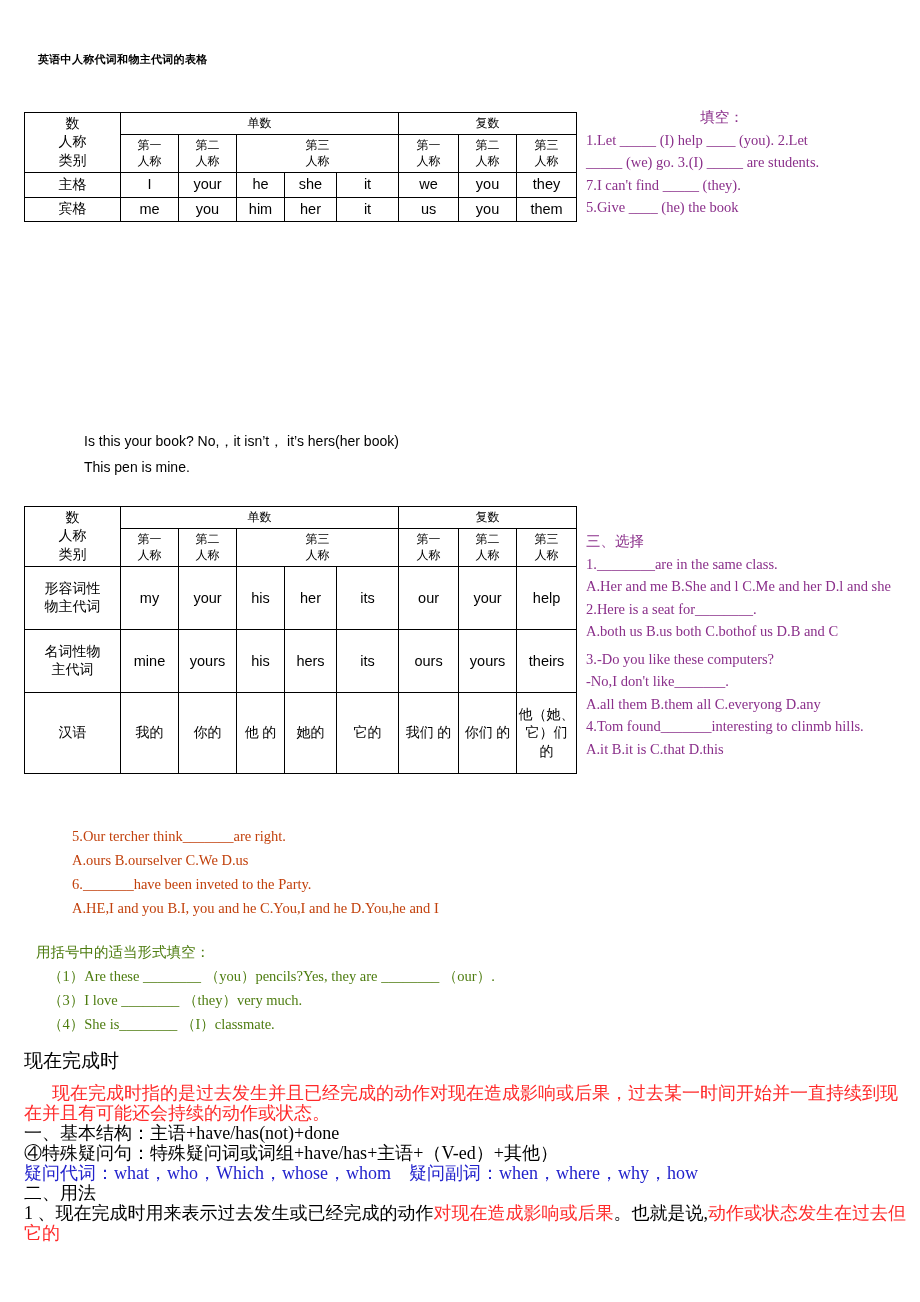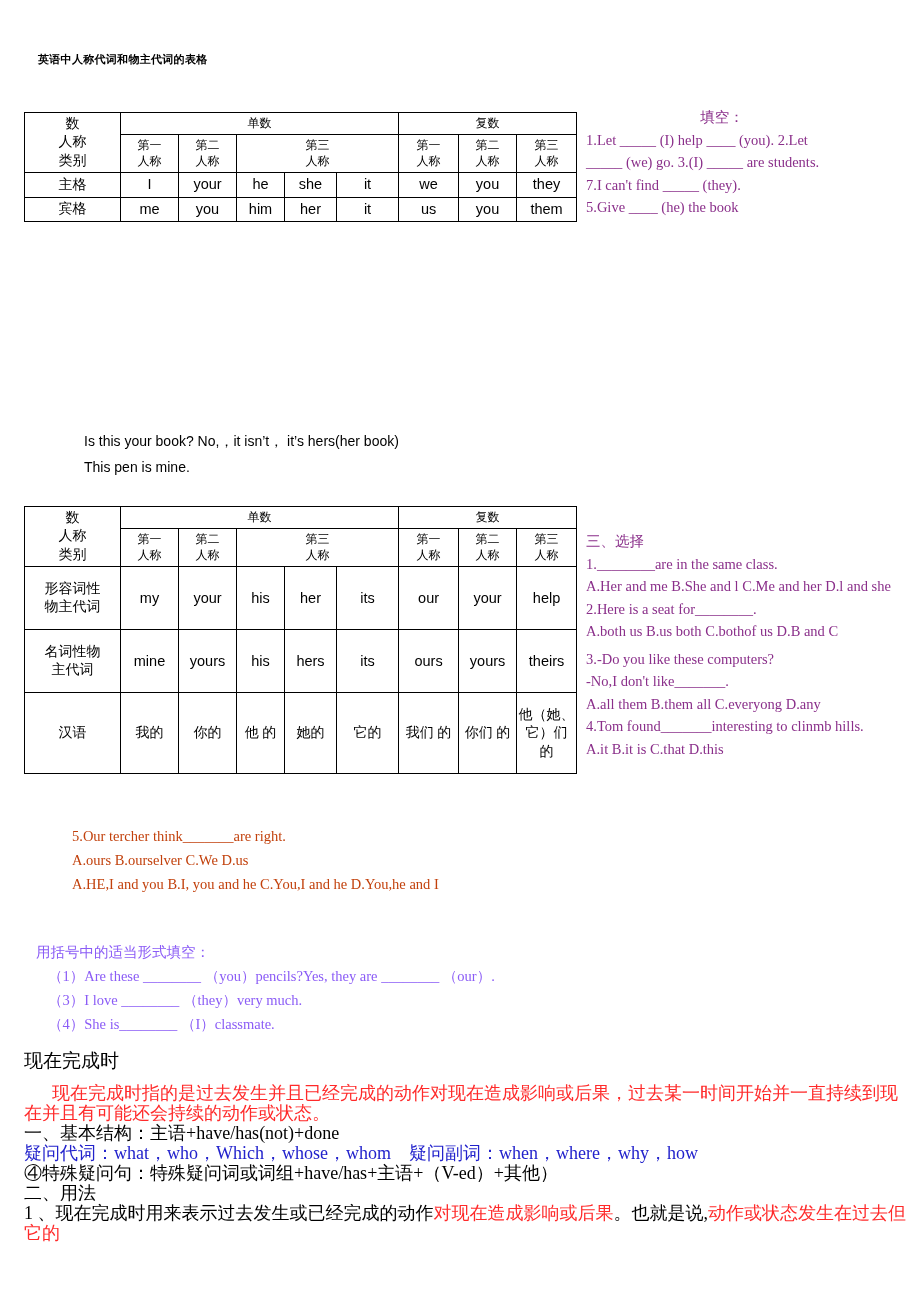--- a/index.html
+++ b/index.html
@@ -104,21 +104,21 @@
     top: 824px;
     color: #c2410c;
     font-size: 14.5px;
     line-height: 24px;
     margin-left: 36px;
   }
   #ex-brackets {
     position: absolute;
     left: 36px;
     top: 940px;
-    color: #8b5cf6;
+    color: #4d7c0f;
     font-size: 14.5px;
     line-height: 24px;
   }
   #ex-brackets .sub { padding-left: 12px; display:block; }
 
   
   #pp-title {
     position: absolute;
     left: 24px;
     top: 1048px;
@@ -293,33 +293,34 @@
     <div class="pwrap">3.-Do you like these computers?</div>
     <div class="pwrap">-No,I don't like_______.</div>
     <div class="pwrap">A.all them B.them all C.everyong D.any</div>
     <div class="pwrap" style="text-align:justify; text-align-last:left;">4.Tom found_______interesting to clinmb hills.</div>
     <div class="pwrap">A.it B.it is C.that D.this</div>
   </div>
 
   <div id="ex-56">
     <div>5.Our tercher think_______are right.</div>
     <div>A.ours B.ourselver C.We D.us</div>
+    <div>6._______have been inveted to the Party.</div>
     <div>A.HE,I and you B.I, you and he C.You,I and he D.You,he and I</div>
   </div>
 
   <div id="ex-brackets">
     <div>用括号中的适当形式填空：</div>
     <div class="sub">（1）Are these ________ （you）pencils?Yes, they are ________ （our）.</div>
     <div class="sub">（3）I love ________ （they）very much.</div>
     <div class="sub">（4）She is________ （I）classmate.</div>
   </div>
 
   <div id="pp-title">现在完成时</div>
   <div id="pp-body">
     <p class="red indent">现在完成时指的是过去发生并且已经完成的动作对现在造成影响或后果，过去某一时间开始并一直持续到现在并且有可能还会持续的动作或状态。</p>
     <p class="tight">一、基本结构：主语+have/has(not)+done</p>
+    <p class="tight">④特殊疑问句：特殊疑问词或词组+have/has+主语+（V-ed）+其他）</p>
     <p class="tight"><span class="blue">疑问代词：</span><span class="blue">what，who，Which，whose，whom</span><span class="blue">&nbsp;&nbsp;&nbsp;&nbsp;</span><span class="blue">疑问副词：</span><span class="blue">when，where，why，how</span></p>
-    <p class="tight">④特殊疑问句：特殊疑问词或词组+have/has+主语+（V-ed）+其他）</p>
     <p class="tight">二、用法</p>
     <p class="tight"><span>1 、现在完成时用来表示过去发生或已经完成的动作</span><span class="red">对现在造成影响或后果</span><span>。也就是说,</span><span class="red">动作或状态发生在过去但它的</span></p>
   </div>
 
 </div>
 
 </body></html>

